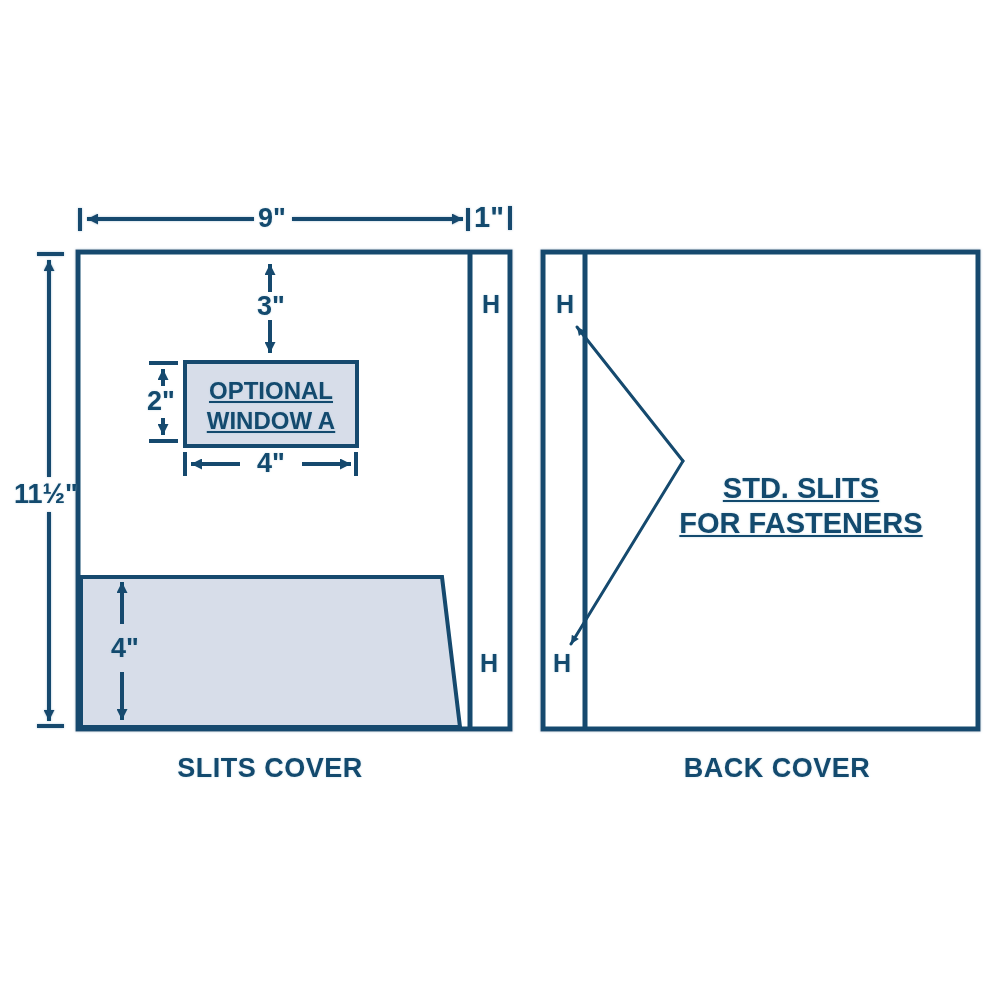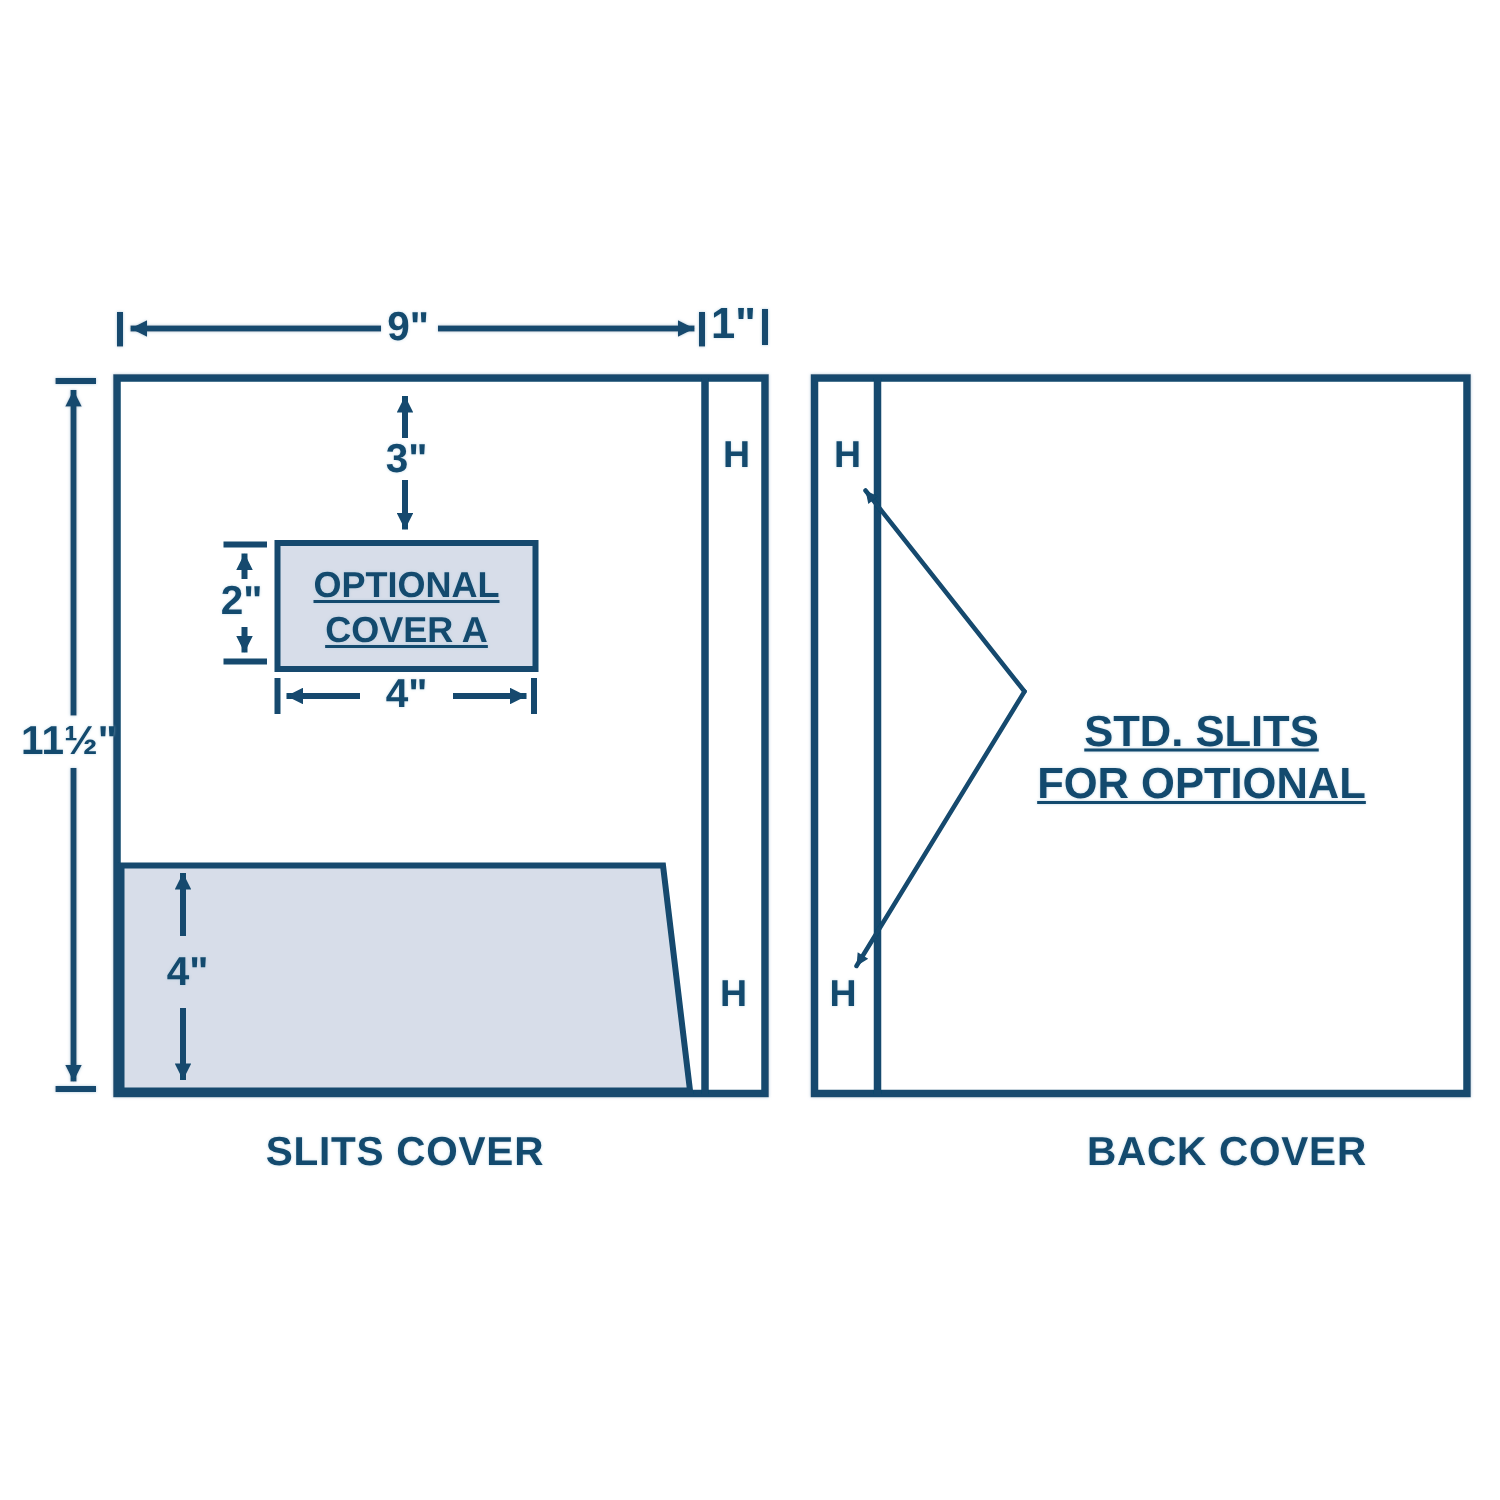--- a/index.html
+++ b/index.html
@@ -89,29 +89,29 @@
   <div class="lbl dim" style="left:272px;top:218px;">9"</div>
   <div class="lbl dim-big" style="left:489px;top:217px;">1"</div>
   <div class="lbl dim" style="left:46px;top:494px;">11½"</div>
   <div class="lbl dim" style="left:271px;top:306px;">3"</div>
   <div class="lbl dim" style="left:161px;top:401px;">2"</div>
   <div class="lbl dim" style="left:271px;top:463px;">4"</div>
   <div class="lbl dim" style="left:125px;top:648px;">4"</div>
 
   <div class="lbl window-text" style="left:271px;top:406px;text-decoration:underline;">
     <div>OPTIONAL</div>
-    <div>COVER A</div>
+    <div>WINDOW A</div>
   </div>
 
   <div class="lbl hmark" style="left:491px;top:304px;">H</div>
   <div class="lbl hmark" style="left:489px;top:663px;">H</div>
   <div class="lbl hmark" style="left:565px;top:304px;">H</div>
   <div class="lbl hmark" style="left:562px;top:663px;">H</div>
 
   <div class="lbl note-text" style="left:801px;top:506px;">
     <div>STD. SLITS</div>
-    <div>FOR OPTIONAL</div>
+    <div>FOR FASTENERS</div>
   </div>
 
   <div class="lbl panel-title" style="left:270px;top:768px;">SLITS COVER</div>
-  <div class="lbl panel-title" style="left:818px;top:768px;">BACK COVER</div>
+  <div class="lbl panel-title" style="left:777px;top:768px;">BACK COVER</div>
 
 </div>
 
 </body></html>

